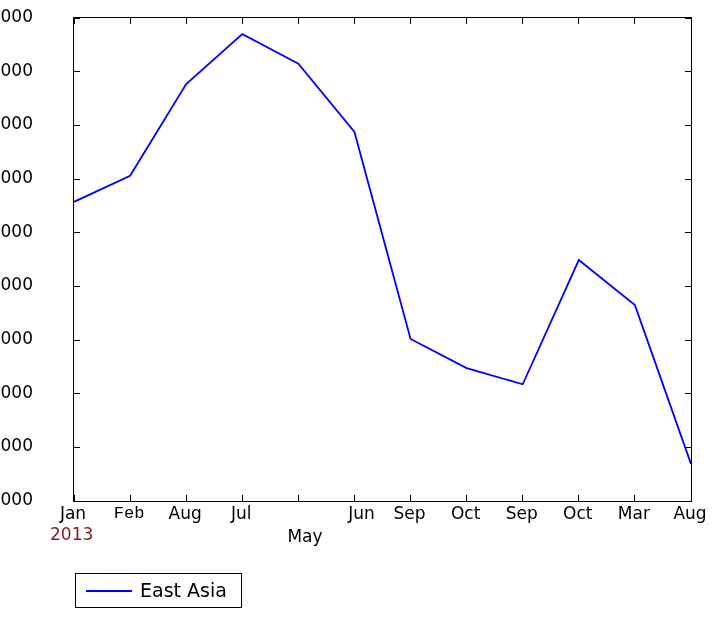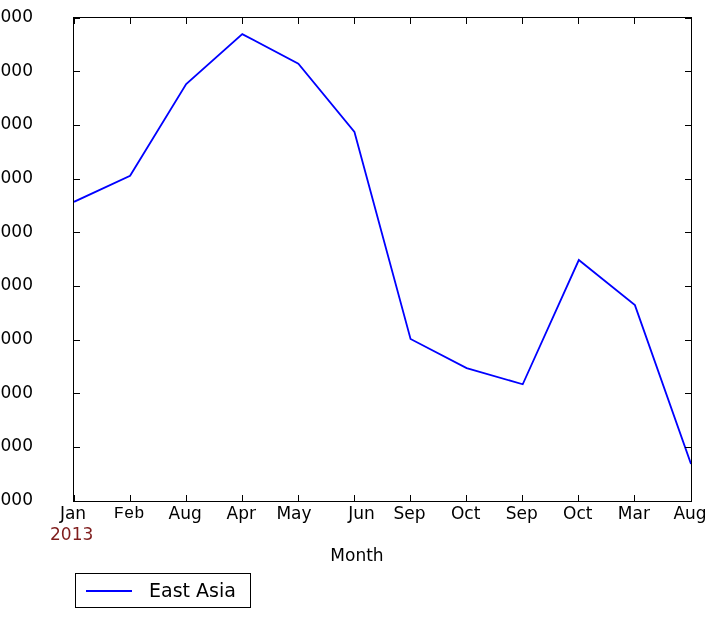--- a/index.html
+++ b/index.html
@@ -91,21 +91,21 @@
   
   #legend {
     position: absolute;
     left: 75px;
     top: 573px;
     border: 1px solid #000000;
     background: #ffffff;
     padding: 7px 14px 7px 10px;
     display: flex;
     align-items: center;
-    gap: 17px;
+    gap: 8px;
     box-sizing: border-box;
   }
   #legend-line-swatch {
     display: block;
     width: 46px;
     height: 2px;
     background: #0000ff;
   }
   #legend-label {
     font-size: 19px;
@@ -181,33 +181,32 @@
       <div class="ytick-label" style="top: 169px;">44000</div>
       <div class="ytick-label" style="top: 115.333px;">46000</div>
       <div class="ytick-label" style="top: 61.6667px;">48000</div>
       <div class="ytick-label" style="top: 8px;">50000</div>
     </div>
 
   <div id="xtick-labels">
       <div class="xtick-label" style="left: 73px;">Jan</div>
       <div class="xtick-label" style="left: 129.091px; font-family: Liberation Mono, monospace;">Feb</div>
       <div class="xtick-label" style="left: 185.182px;">Aug</div>
-      <div class="xtick-label" style="left: 241.273px;">Apr</div>
-      <div class="xtick-label" style="left: 294px;">May</div>
+      <div class="xtick-label" style="left: 241.273px;">Jul</div>
+      <div class="xtick-label" style="left: 305px; margin-top: 23px;">May</div>
       <div class="xtick-label" style="left: 353.455px; margin-left: 8px;">Jun</div>
       <div class="xtick-label" style="left: 409.545px;">Sep</div>
       <div class="xtick-label" style="left: 465.636px;">Oct</div>
       <div class="xtick-label" style="left: 521.727px;">Sep</div>
       <div class="xtick-label" style="left: 577.818px;">Oct</div>
       <div class="xtick-label" style="left: 633.909px;">Mar</div>
       <div class="xtick-label" style="left: 690px;">Aug</div>
     </div>
 
   <div id="x-offset-label">2013</div>
 
-  <div id="xlabel">Month</div>
 
   <div id="legend">
     <span id="legend-line-swatch" style="background: rgb(0, 0, 255);"></span>
     <span id="legend-label">East Asia</span>
   </div>
 
 </div>
 
 </body></html>

